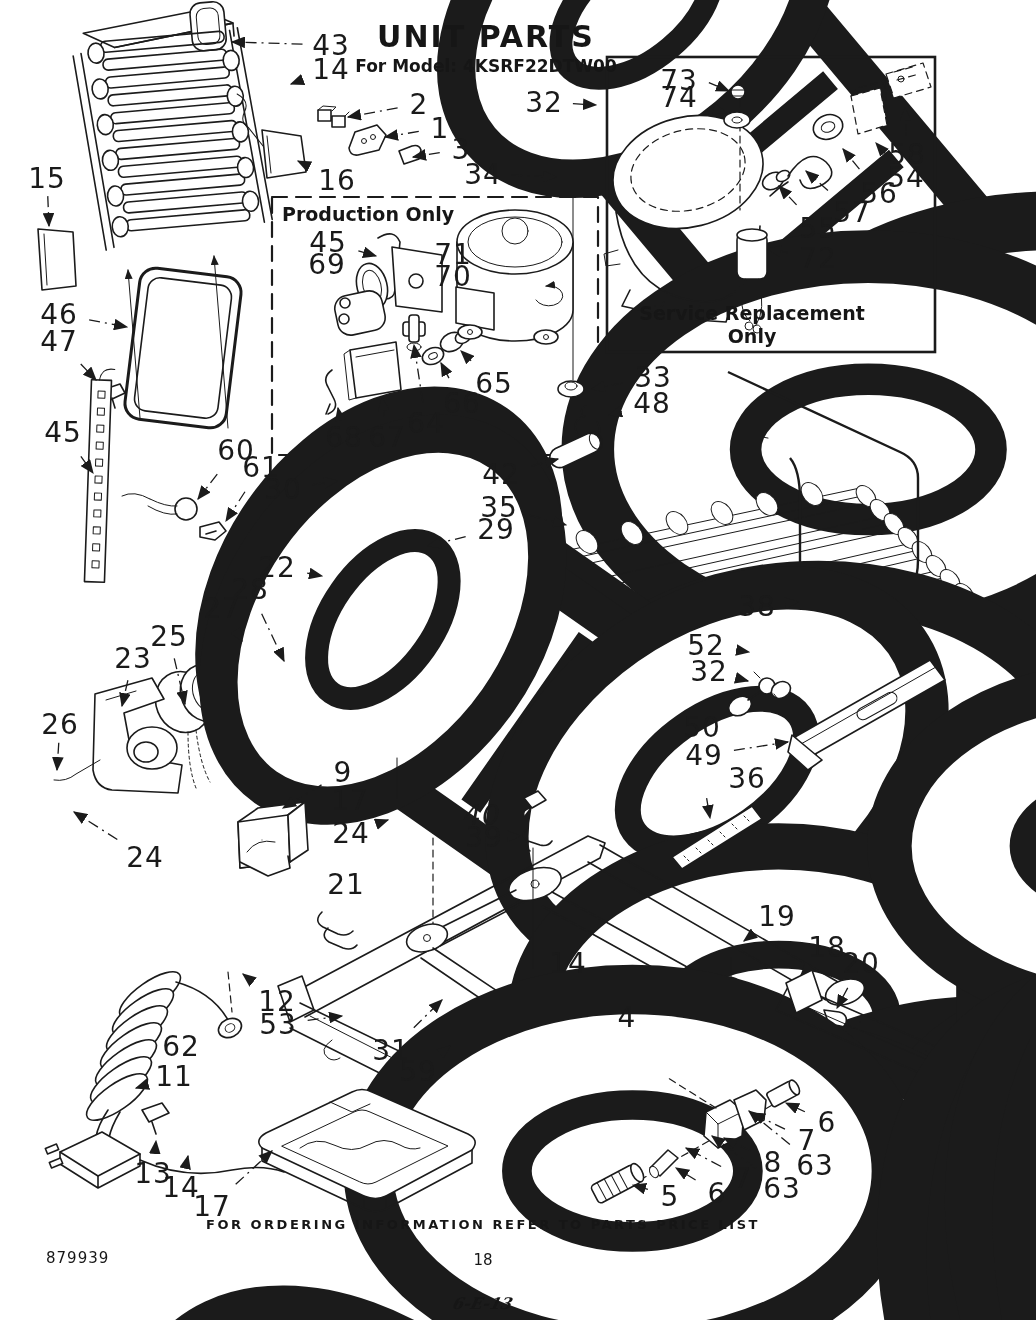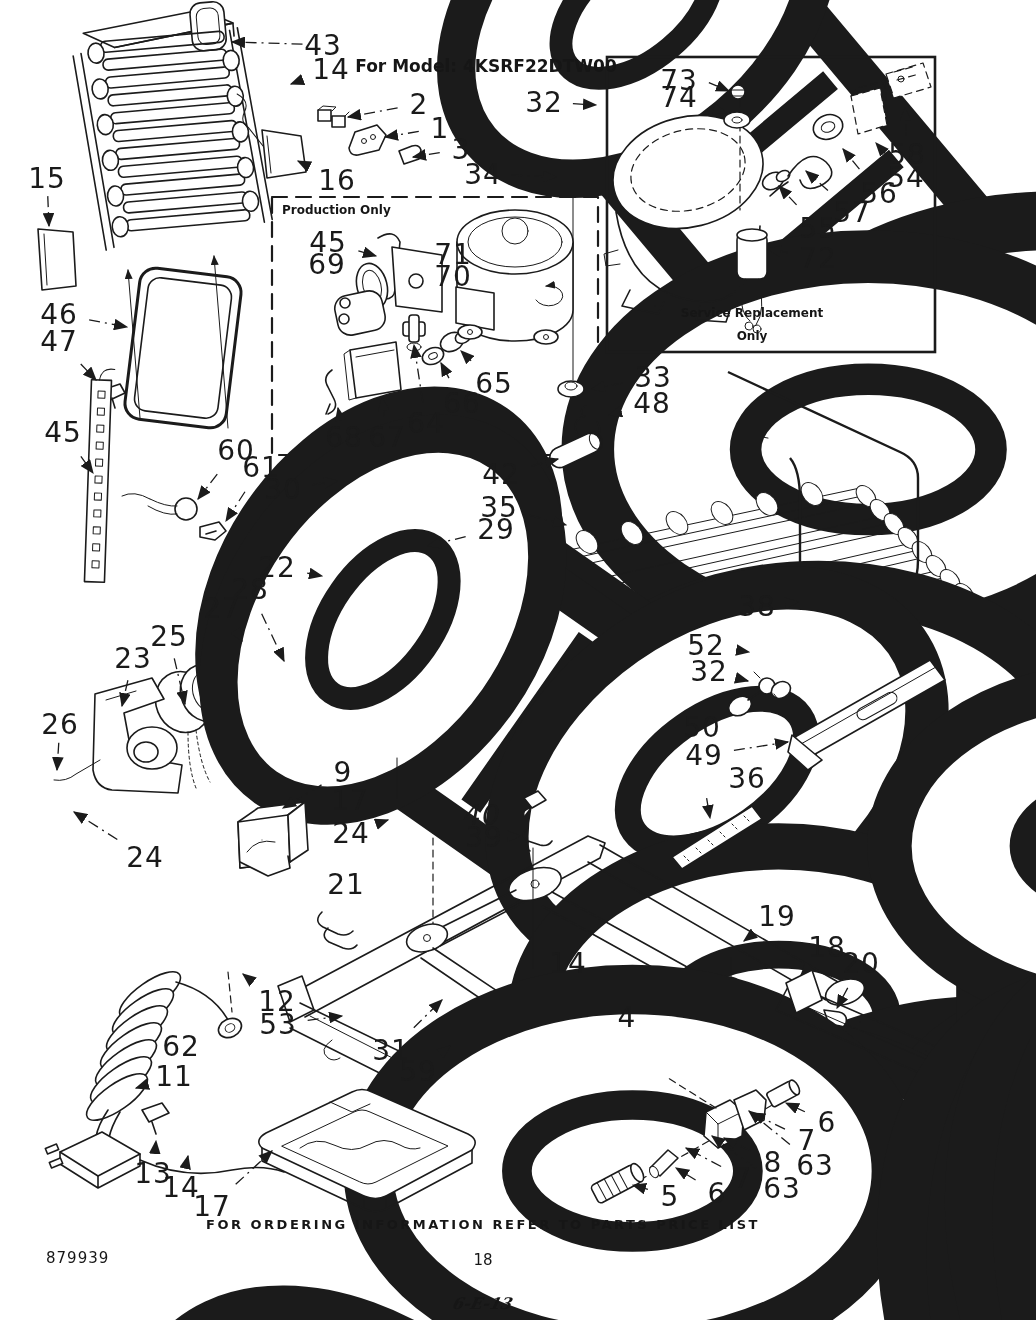--- a/index.html
+++ b/index.html
@@ -4,21 +4,21 @@
 <style>
   html,body{margin:0;padding:0;background:#e8e8e8;}
   #page{position:relative;width:1036px;height:1320px;background:#ffffff;margin:0 auto;
         font-family:"Liberation Sans",sans-serif;color:#161616;overflow:hidden;}
   .layer{position:absolute;left:0;top:0;width:1036px;height:1320px;}
   svg.layer{pointer-events:none;}
   .abs{position:absolute;}
   .ctr{transform:translateX(-50%);text-align:center;white-space:nowrap;}
   #title{font-family:"DejaVu Sans",sans-serif;font-weight:700;font-size:30px;letter-spacing:2px;top:19px;left:486px;}
   #subtitle{font-family:"DejaVu Sans",sans-serif;font-weight:700;font-size:17px;top:56px;left:486px;}
-  .boxlabel{font-family:"DejaVu Sans",sans-serif;font-weight:700;font-size:12px;white-space:nowrap;}
+  .boxlabel{font-family:"DejaVu Sans",sans-serif;font-weight:700;font-size:19px;white-space:nowrap;}
   #prod-label{left:282px;top:203px;}
   #serv-label{left:752px;top:302px;line-height:23px;}
   #footer-note{font-family:"DejaVu Sans",sans-serif;font-weight:700;font-size:13px;letter-spacing:2.5px;top:1217px;left:483px;}
   #doc-number{font-family:"DejaVu Sans",sans-serif;font-size:15px;top:1249px;left:46px;letter-spacing:1px;}
   #page-number{font-family:"DejaVu Sans",sans-serif;font-size:15px;top:1251px;left:483px;}
   #hand-code{font-family:"DejaVu Serif",serif;font-style:italic;font-size:16px;top:1294px;left:483px;
              transform:translateX(-50%) skewX(-14deg);font-weight:700;}
   .callout{position:absolute;transform:translate(-50%,-50%);font-family:"DejaVu Sans",sans-serif;
            font-size:28px;font-weight:400;color:#1a1a1a;white-space:nowrap;letter-spacing:1px;}
   
@@ -519,21 +519,21 @@
       <line x1="695.5932350390286" y1="1179.947094535993" x2="676" y2="1168" stroke="#1b1b1b" stroke-width="1.3" stroke-dasharray="11 5 2 5" marker-end="url(#ah2)"></line>
       <line x1="721.1149674620391" y1="1166.4815618221257" x2="686" y2="1148" stroke="#1b1b1b" stroke-width="1.3" stroke-dasharray="11 5 2 5" marker-end="url(#ah2)"></line>
       <line x1="755.819042609153" y1="1168.551288795371" x2="712" y2="1136" stroke="#1b1b1b" stroke-width="1.3" stroke-dasharray="11 5 2 5" marker-end="url(#ah2)"></line>
       <line x1="750.9606986899563" y1="1151.2052401746726" x2="724" y2="1138" stroke="#1b1b1b" stroke-width="1.3" stroke-dasharray="11 5 2 5" marker-end="url(#ah2)"></line>
       <line x1="789.8960396039604" y1="1144.460396039604" x2="749" y2="1111" stroke="#1b1b1b" stroke-width="1.3" stroke-dasharray="11 5 2 5" marker-end="url(#ah2)"></line>
       <line x1="784.9648375066596" y1="1129.18273841236" x2="752" y2="1113" stroke="#1b1b1b" stroke-width="1.3" stroke-dasharray="11 5 2 5" marker-end="url(#ah2)"></line>
       <line x1="804.873653281097" y1="1111.7463271302645" x2="786" y2="1103" stroke="#1b1b1b" stroke-width="1.3" stroke-dasharray="11 5 2 5" marker-end="url(#ah2)"></line>
     </svg>
 
   <div class="layer" id="callouts">
-      <span class="callout" style="left: 323px; top: 45px;">43</span>
+      <span class="callout" style="left: 331px; top: 45px;">43</span>
       <span class="callout" style="left: 331px; top: 69px;">14</span>
       <span class="callout" style="left: 419px; top: 104px;">2</span>
       <span class="callout" style="left: 440px; top: 128px;">1</span>
       <span class="callout" style="left: 461px; top: 149px;">3</span>
       <span class="callout" style="left: 483px; top: 174px;">34</span>
       <span class="callout" style="left: 337px; top: 180px;">16</span>
       <span class="callout" style="left: 47px; top: 178px;">15</span>
       <span class="callout" style="left: 544px; top: 102px;">32</span>
       <span class="callout" style="left: 679px; top: 56px; margin-top: 24px;">73</span>
       <span class="callout" style="left: 679px; top: 97px;">74</span>
@@ -599,20 +599,21 @@
       <span class="callout" style="left: 670px; top: 1196px;">5</span>
       <span class="callout" style="left: 717px; top: 1193px;">6</span>
       <span class="callout" style="left: 743px; top: 1178px;">7</span>
       <span class="callout" style="left: 782px; top: 1188px;">63</span>
       <span class="callout" style="left: 773px; top: 1162px;">8</span>
       <span class="callout" style="left: 815px; top: 1165px;">63</span>
       <span class="callout" style="left: 807px; top: 1140px;">7</span>
       <span class="callout" style="left: 827px; top: 1122px;">6</span>
     </div>
 
+  <div id="title" class="abs ctr">UNIT PARTS</div>
   <div id="subtitle" class="abs ctr">For Model: 4KSRF22DTW00</div>
   <div id="prod-label" class="abs boxlabel">Production Only</div>
   <div id="serv-label" class="abs ctr boxlabel">
     <div>Service Replacement</div>
     <div>Only</div>
   </div>
   <div id="footer-note" class="abs ctr">FOR ORDERING INFORMATION REFER TO PARTS PRICE LIST</div>
   <div id="doc-number" class="abs">879939</div>
   <div id="page-number" class="abs ctr">18</div>
   <div id="hand-code" class="abs">6-E-13</div>

